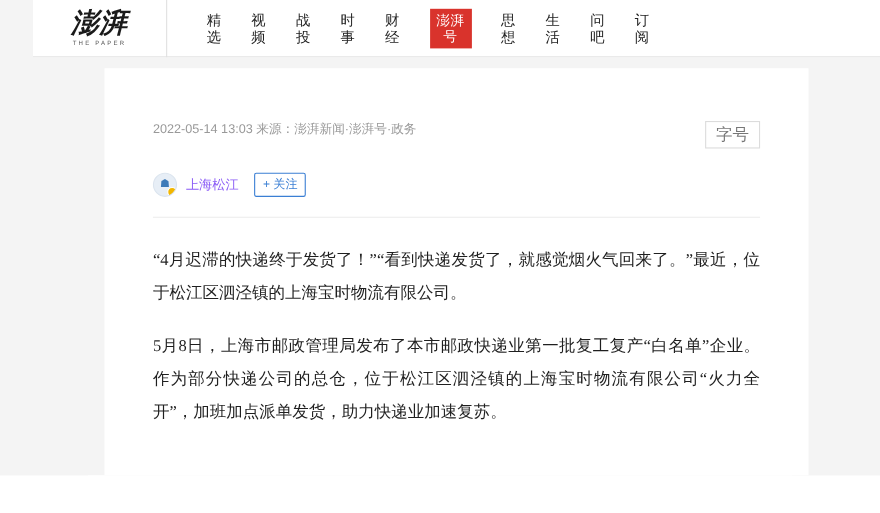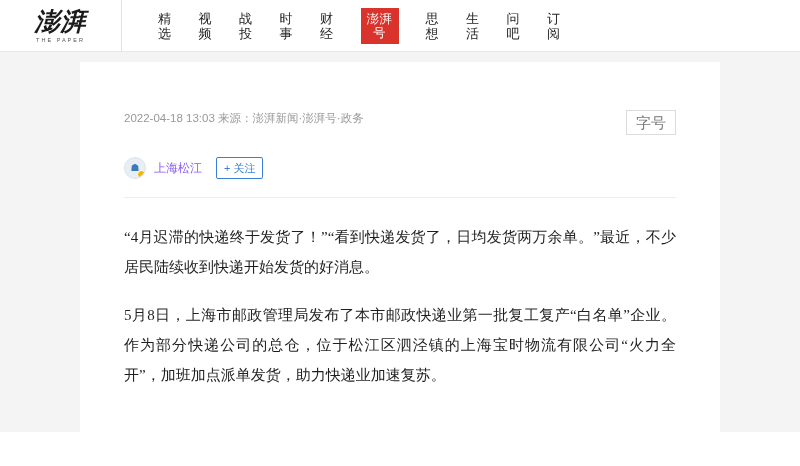--- a/index.html
+++ b/index.html
@@ -9,20 +9,21 @@
     overflow: hidden;
     background: #ffffff;
     font-family: "Liberation Sans", sans-serif;
   }
   #page {
     position: relative;
     width: 800px;
     height: 432px;
     background: #f4f4f4;
     overflow: hidden;
+    padding-left: 30px;
   }
 
   
   .topnav {
     position: relative;
     height: 52px;
     background: #ffffff;
     display: flex;
     align-items: stretch;
     border-bottom: 1px solid #e8e8e8;
@@ -246,34 +247,34 @@
         <span>阅</span>
       </div>
     </div>
   </div>
 
   <div class="card">
     <div class="card-inner">
 
 
       <div class="meta-row">
-        <div class="meta-text">2022-04-18 13:03 来源：澎湃新闻·澎湃号·政务</div>
+        <div class="meta-text">2022-05-14 13:03 来源：澎湃新闻·澎湃号·政务</div>
         <button class="fontsize-btn">字号</button>
       </div>
 
       <div class="author-row">
         <div class="avatar">
           <span class="glyph">☗</span>
           <span class="badge"></span>
         </div>
         <div class="author-name">上海松江</div>
         <button class="follow-btn">+ 关注</button>
       </div>
 
       <div class="body">
-        <p class="para">“4月迟滞的快递终于发货了！”“看到快递发货了，日均发货两万余单。”最近，不少居民陆续收到快递开始发货的好消息。</p>
+        <p class="para">“4月迟滞的快递终于发货了！”“看到快递发货了，就感觉烟火气回来了。”最近，位于松江区泗泾镇的上海宝时物流有限公司。</p>
         <p class="para">5月8日，上海市邮政管理局发布了本市邮政快递业第一批复工复产“白名单”企业。作为部分快递公司的总仓，位于松江区泗泾镇的上海宝时物流有限公司“火力全开”，加班加点派单发货，助力快递业加速复苏。</p>
       </div>
     </div>
 
   </div>
 
 </div>
 
 </body></html>

